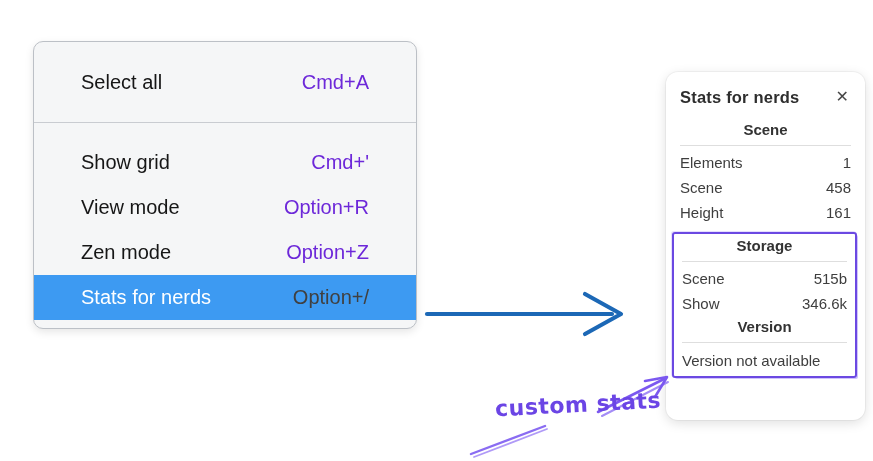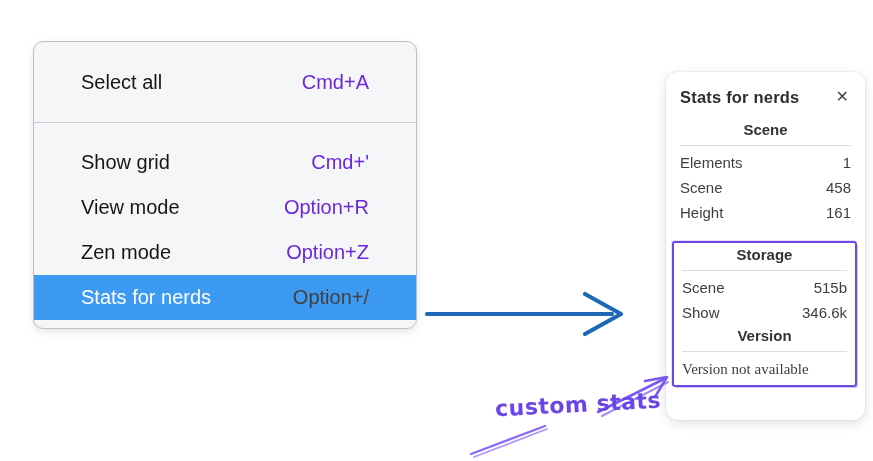--- a/index.html
+++ b/index.html
@@ -40,26 +40,26 @@
   .close-btn {
     border:none; background:none; font-size:16px; color:#474747;
     line-height:1; padding:2px; cursor:pointer; font-family:"DejaVu Sans", sans-serif;
   }
   .sec-title { text-align:center; font-weight:bold; color:#333333; }
   .rule { border:none; border-top:1px solid #dedede; margin:7px 0 4px; }
   .stat-row { display:flex; justify-content:space-between; padding:4px 0;gap:12px; }
   .stat-row .val { text-align:right; }
   .scene-title { margin-top:14px; }
   .custom-box {
-    margin:16px -6px 0 -8px; padding:3px 8px 6px;
+    margin:7px -6px 0 -8px; padding:3px 8px 6px;
     border:2px solid #6b49e2; border-radius:3px;
     box-shadow:2px 2px 0 -1px rgba(150,122,248,0.45), -1px -1px 0 0 rgba(150,122,248,0.25);
   }
   .version-title { margin-top:2px; }
-  .version-note { padding:5px 0 1px; white-space:nowrap;font-family:Liberation Serif, serif; }
+  .version-note { padding:5px 0 1px; white-space:nowrap; }
 
   
   .purple-arrow { position:absolute; left:588px; top:368px; }
   .purple-line  { position:absolute; left:466px; top:420px; }
   .annotation-label {
     position:absolute; left:495px; top:392px;
     font-family:"DejaVu Sans", sans-serif; font-weight:bold;
     font-size:22px; color:#6b45e5; letter-spacing:.5px;
     transform:rotate(-3deg); white-space:nowrap;
   }

